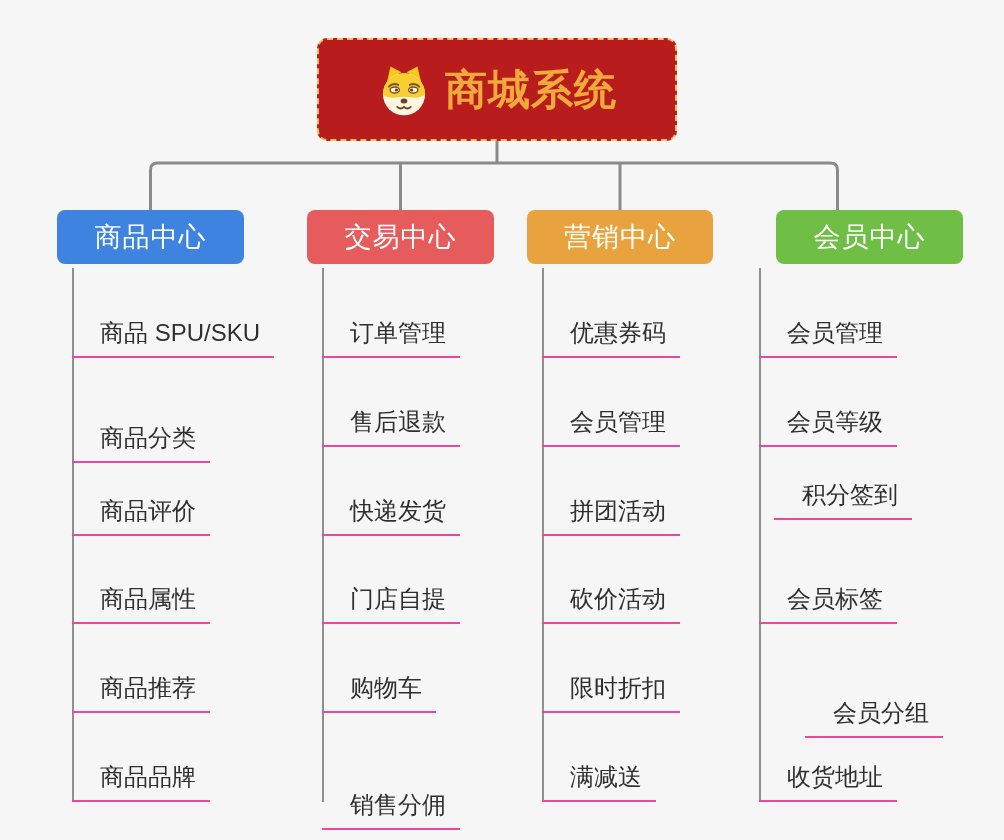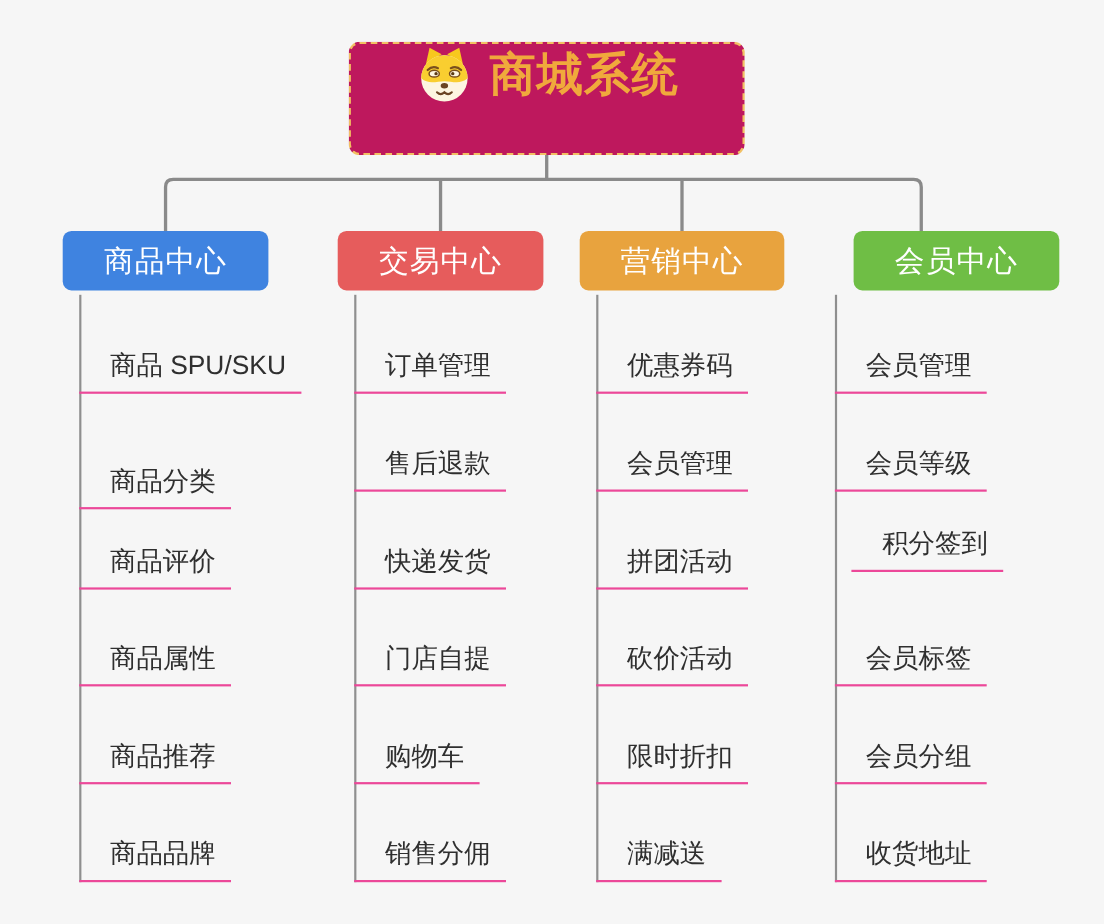--- a/index.html
+++ b/index.html
@@ -14,24 +14,24 @@
     overflow:hidden;
   }
   .connectors{
     position:absolute;left:0;top:0;z-index:0;
   }
   .root-node{
     position:absolute;
     left:317px;top:38px;
     width:360px;height:103px;
     box-sizing:border-box;
-    background:#be185d;
+    background:#b91c1c;
     border:2px dashed #f2c063;
     border-radius:10px;
-    display:flex;justify-content:center;
+    display:flex;align-items:center;justify-content:center;
     gap:14px;
     z-index:2;
     cursor:pointer;
   }
   .root-title{
     font-size:42px;
     font-weight:600;
     color:#f0a93c;
     letter-spacing:1px;
     white-space:nowrap;
@@ -113,35 +113,35 @@
       <div class="leaf" style="top: 550px;">商品品牌</div>
     </div>
     <div class="branch-col" style="left: 307px; width: 187px;">
       <div class="branch-header" style="background: rgb(230, 92, 92);">交易中心</div>
       <div class="child-trunk"></div>
       <div class="leaf" style="top: 106px;">订单管理</div>
       <div class="leaf" style="top: 195px;">售后退款</div>
       <div class="leaf" style="top: 284px;">快递发货</div>
       <div class="leaf" style="top: 372px;">门店自提</div>
       <div class="leaf" style="top: 461px;">购物车</div>
-      <div class="leaf" style="top: 550px;">销售分佣</div>
+      <div class="leaf" style="top: 578px;">销售分佣</div>
     </div>
     <div class="branch-col" style="left: 527px; width: 186px;">
       <div class="branch-header" style="background: rgb(232, 163, 62);">营销中心</div>
       <div class="child-trunk"></div>
       <div class="leaf" style="top: 106px;">优惠券码</div>
       <div class="leaf" style="top: 195px;">会员管理</div>
       <div class="leaf" style="top: 284px;">拼团活动</div>
       <div class="leaf" style="top: 372px;">砍价活动</div>
       <div class="leaf" style="top: 461px;">限时折扣</div>
       <div class="leaf" style="top: 550px;">满减送</div>
     </div>
     <div class="branch-col" style="left: 744px; width: 187px;">
       <div class="branch-header" style="background: rgb(111, 190, 69); margin-left: 32px;">会员中心</div>
       <div class="child-trunk"></div>
       <div class="leaf" style="top: 106px;">会员管理</div>
       <div class="leaf" style="top: 195px;">会员等级</div>
       <div class="leaf" style="top: 268px; margin-left: 15px;">积分签到</div>
       <div class="leaf" style="top: 372px;">会员标签</div>
-      <div class="leaf" style="top: 461px;">会员分组</div>
+      <div class="leaf" style="top: 486px; margin-left: 46px;">会员分组</div>
       <div class="leaf" style="top: 550px;">收货地址</div>
     </div>
   </div>
 
 </body></html>

